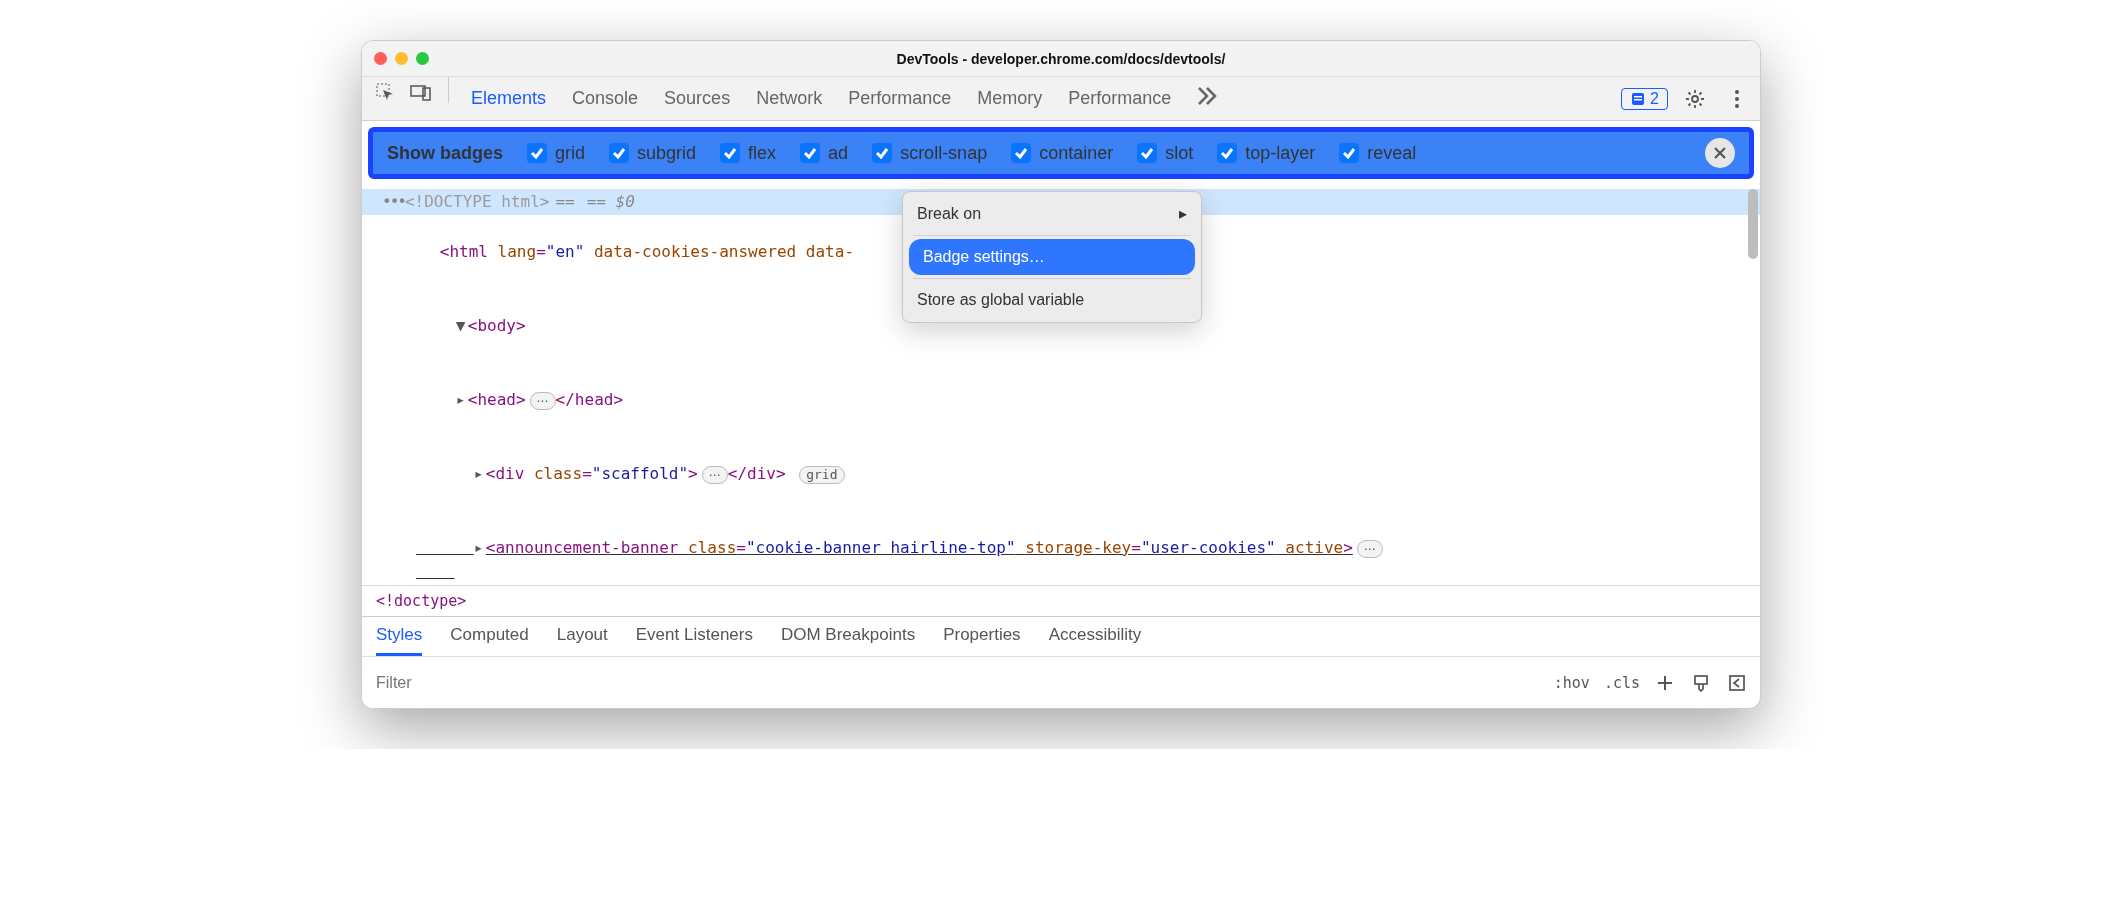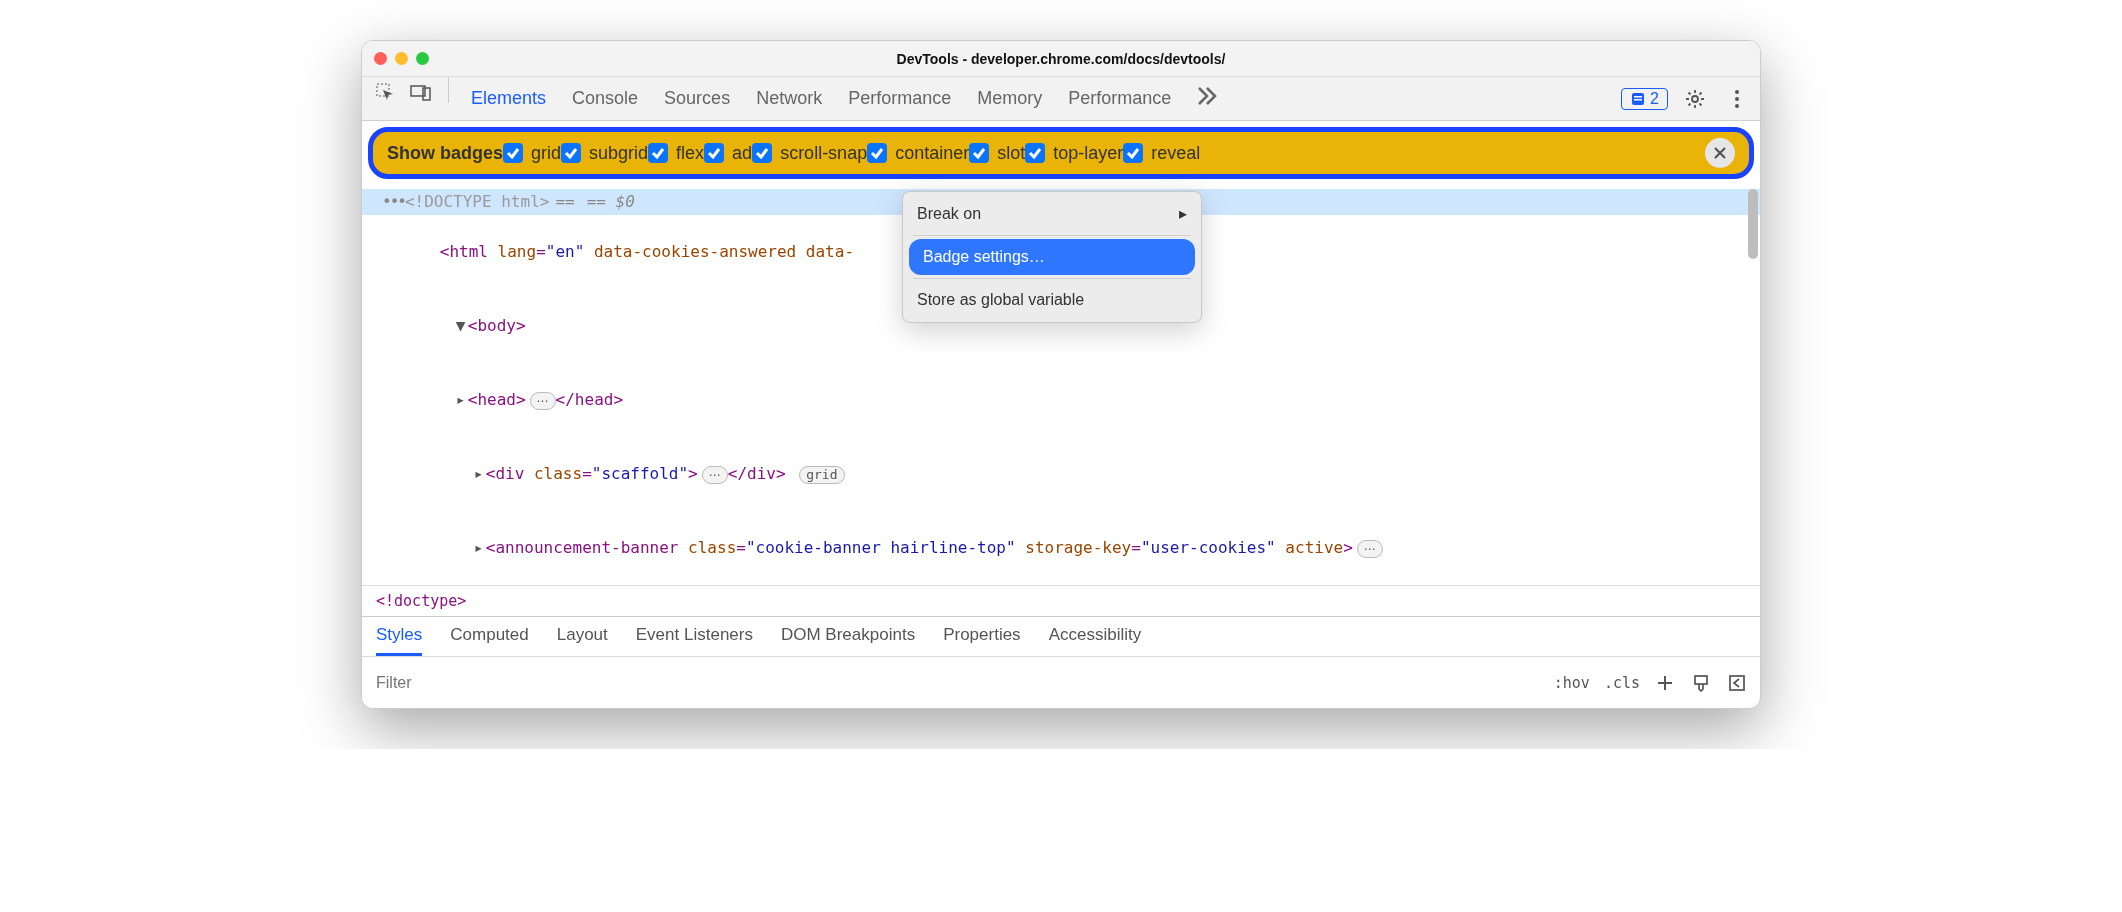--- a/index.html
+++ b/index.html
@@ -64,25 +64,26 @@
 .issue-badge {
   display: inline-flex; align-items: center; gap: 4px;
   border: 1px solid #1a5cff; border-radius: 4px;
   padding: 1px 8px; color: #1a5cff; font-size: 16px;
 }
 .issue-badge svg { fill: #1a5cff; }
 
 .badge-bar {
   display: flex; align-items: center;
   border: 5px solid #1a43ff;
-  border-radius: 20px;
+  border-radius: 6px;
   margin: 6px 6px;
   padding: 8px 14px;
+  gap: 24px;
   height: 52px;
-  background: #eab308;
+  background: #3b82f6;
 }
 .badge-bar .label { font-weight: 700; font-size: 18px; }
 .badge-item { display: inline-flex; align-items: center; gap: 8px; font-size: 18px; }
 .checkbox {
   width: 20px; height: 20px; border-radius: 4px;
   background: #0a74ff; display: inline-flex; align-items: center; justify-content: center;
 }
 .checkbox svg { stroke: #fff; stroke-width: 3; fill: none; }
 .badge-bar .spacer { flex: 1; }
 .closebtn {
@@ -330,21 +331,21 @@
     </div>
     <div class="dom-line" style="padding-left:36px;">
       <span class="expander">▼</span><span class="purple">&lt;body&gt;</span>
     </div>
     <div class="dom-line" style="padding-left:36px;">
       <span class="expander">▸</span><span class="purple">&lt;head&gt;</span><span class="ellipsis-pill">⋯</span><span class="purple">&lt;/head&gt;</span>
     </div>
     <div class="dom-line" style="padding-left:54px;">
       <span class="expander">▸</span><span class="purple">&lt;div </span><span class="attrname">class</span><span class="purple">=</span><span class="attrvalue">"scaffold"</span><span class="purple">&gt;</span><span class="ellipsis-pill">⋯</span><span class="purple">&lt;/div&gt;</span> <span class="badge-pill">grid</span>
     </div>
-    <div class="dom-line" style="padding-left:54px;">
+    <div class="dom-line" style="padding-left:54px;text-decoration:underline;">
       <span class="expander">▸</span><span class="purple">&lt;announcement-banner </span><span class="attrname">class</span><span class="purple">=</span><span class="attrvalue">"cookie-banner hairline-top"</span> <span class="attrname">storage-key</span><span class="purple">=</span><span class="attrvalue">"user-cookies"</span><span class="attrname"> active</span><span class="purple">&gt;</span><span class="ellipsis-pill">⋯</span>
     </div>
 
     <div class="scrollbar">
         <div class="thumb"></div>
       </div>
 
     <div class="context-menu">
       <div class="cm-item">
         <span>Break on</span>

